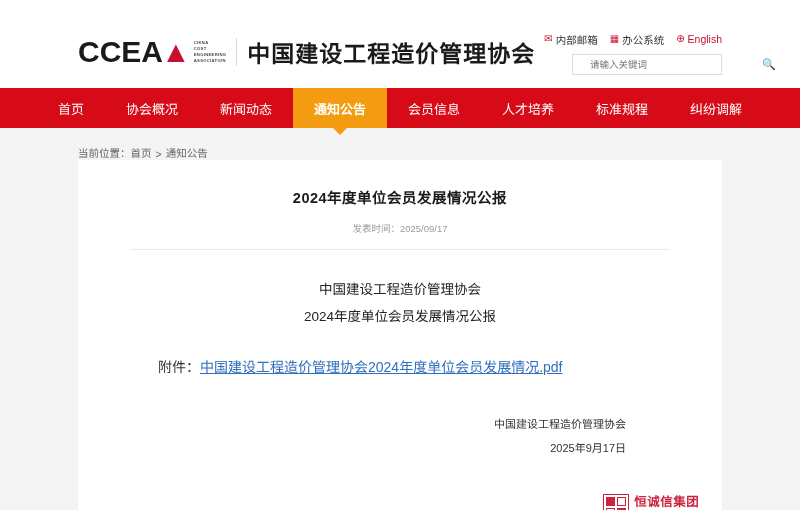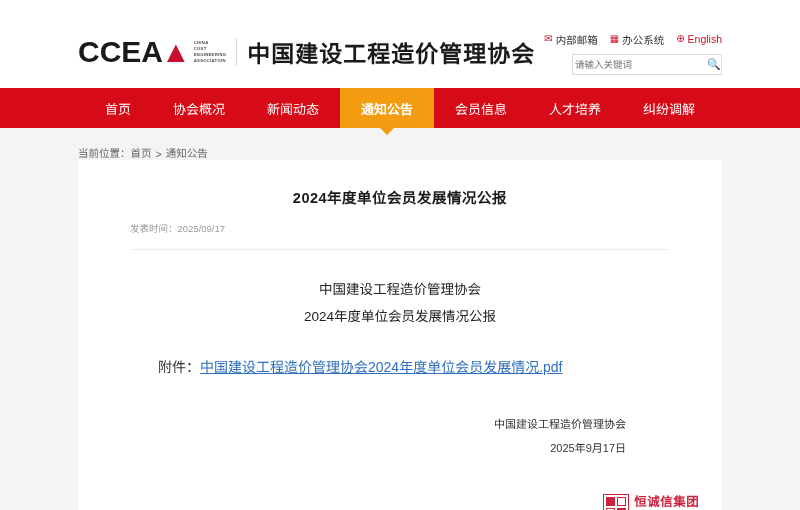--- a/index.html
+++ b/index.html
@@ -69,21 +69,22 @@
   }
   .quick-links { display: flex; align-items: center; gap: 12px; font-size: 10.5px; color: #333; }
   .quick-link { display: flex; align-items: center; gap: 3px; cursor: pointer; white-space: nowrap; }
   .ql-icon { color: #c8102e; font-size: 10px; line-height: 1; }
   .ql-en { color: #c8102e; }
   .search-box {
     width: 150px; height: 21px;
     border: 1px solid #dcdcdc;
     background: #fff;
     display: flex; 
-    padding: 0 2px;
+    padding: 0 17px;
+    gap: 40px;
   }
   .search-input {
     border: none; outline: none; flex: 1;
     font-size: 9.5px; color: #bdbdbd;
     font-family: "Liberation Sans", sans-serif;
     background: transparent;
   }
   .search-btn {
     border: none; background: transparent; cursor: pointer;
     color: #c8102e; font-size: 11px; line-height: 1; padding: 0;
@@ -139,21 +140,21 @@
     position: relative;
   }
   .article-title {
     text-align: center;
     font-size: 14.5px;
     font-weight: bold;
     color: #1a1a1a;
     letter-spacing: .5px;
   }
   .article-meta {
-    text-align: left;
+    text-align: center;
     font-size: 9.5px;
     color: #9a9a9a;
     margin-top: 14px;
   }
   .hr {
     border-top: 1px solid #ececec;
     margin: 14px 0 0 0;
   }
   .doc-head {
     text-align: center;
@@ -256,20 +257,21 @@
     </div>
   </div>
 
   <div class="nav">
     <div class="nav-item">首页</div>
     <div class="nav-item">协会概况</div>
     <div class="nav-item">新闻动态</div>
     <div class="nav-item active">通知公告</div>
     <div class="nav-item">会员信息</div>
     <div class="nav-item">人才培养</div>
+    <div class="nav-item">标准规程</div>
     <div class="nav-item">纠纷调解</div>
   </div>
 
   <div class="breadcrumb">
     <span>当前位置：</span>
     <a>首页</a>
     <span class="sep">&gt;</span>
     <a>通知公告</a>
   </div>
 

